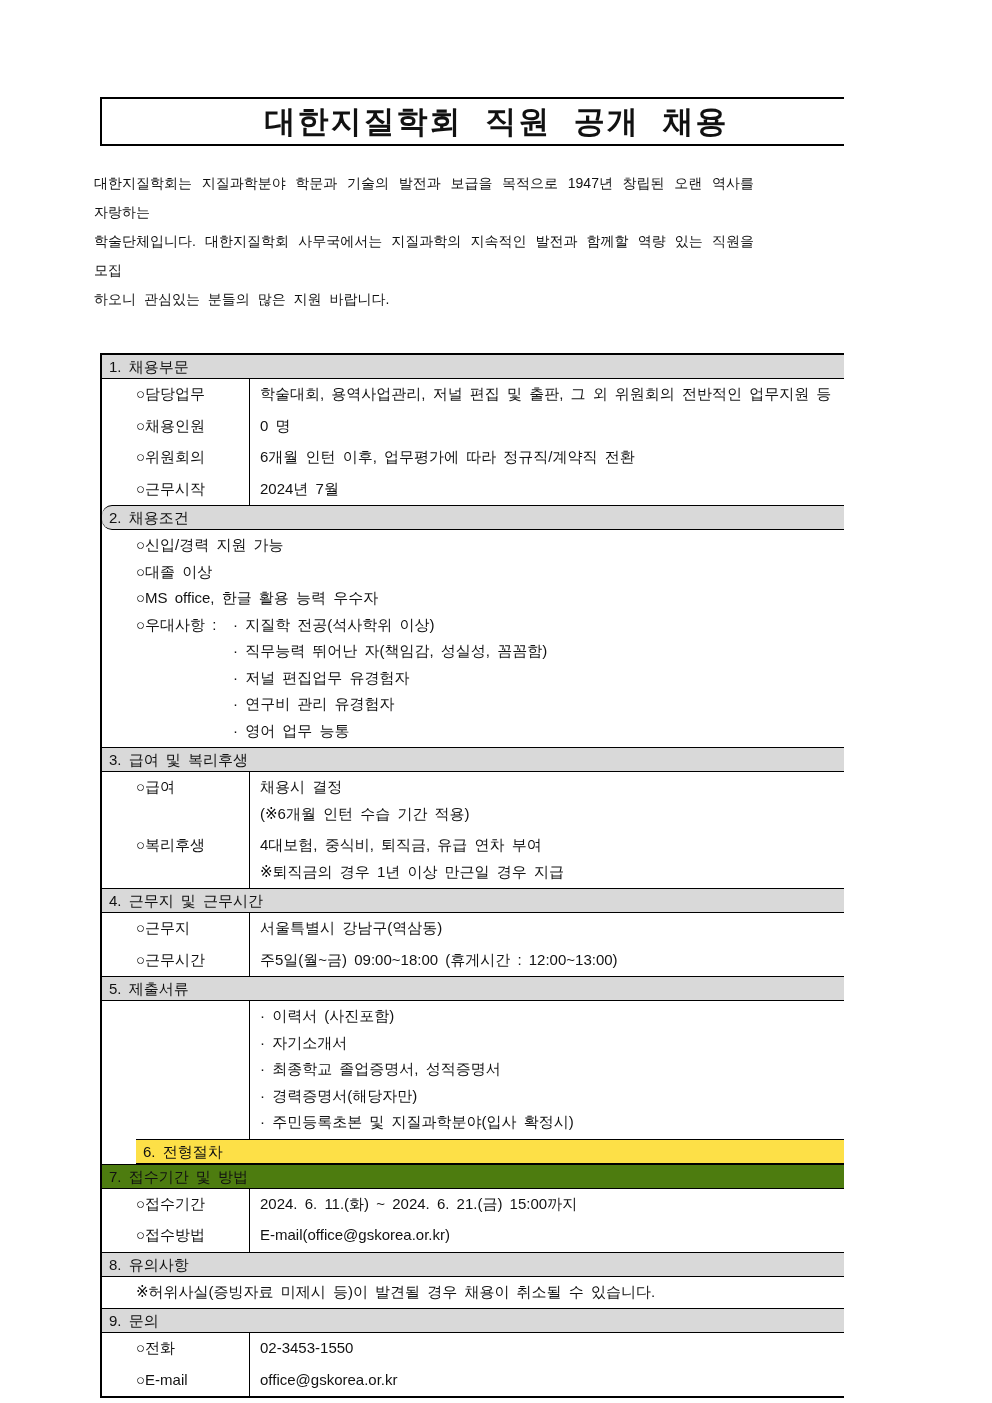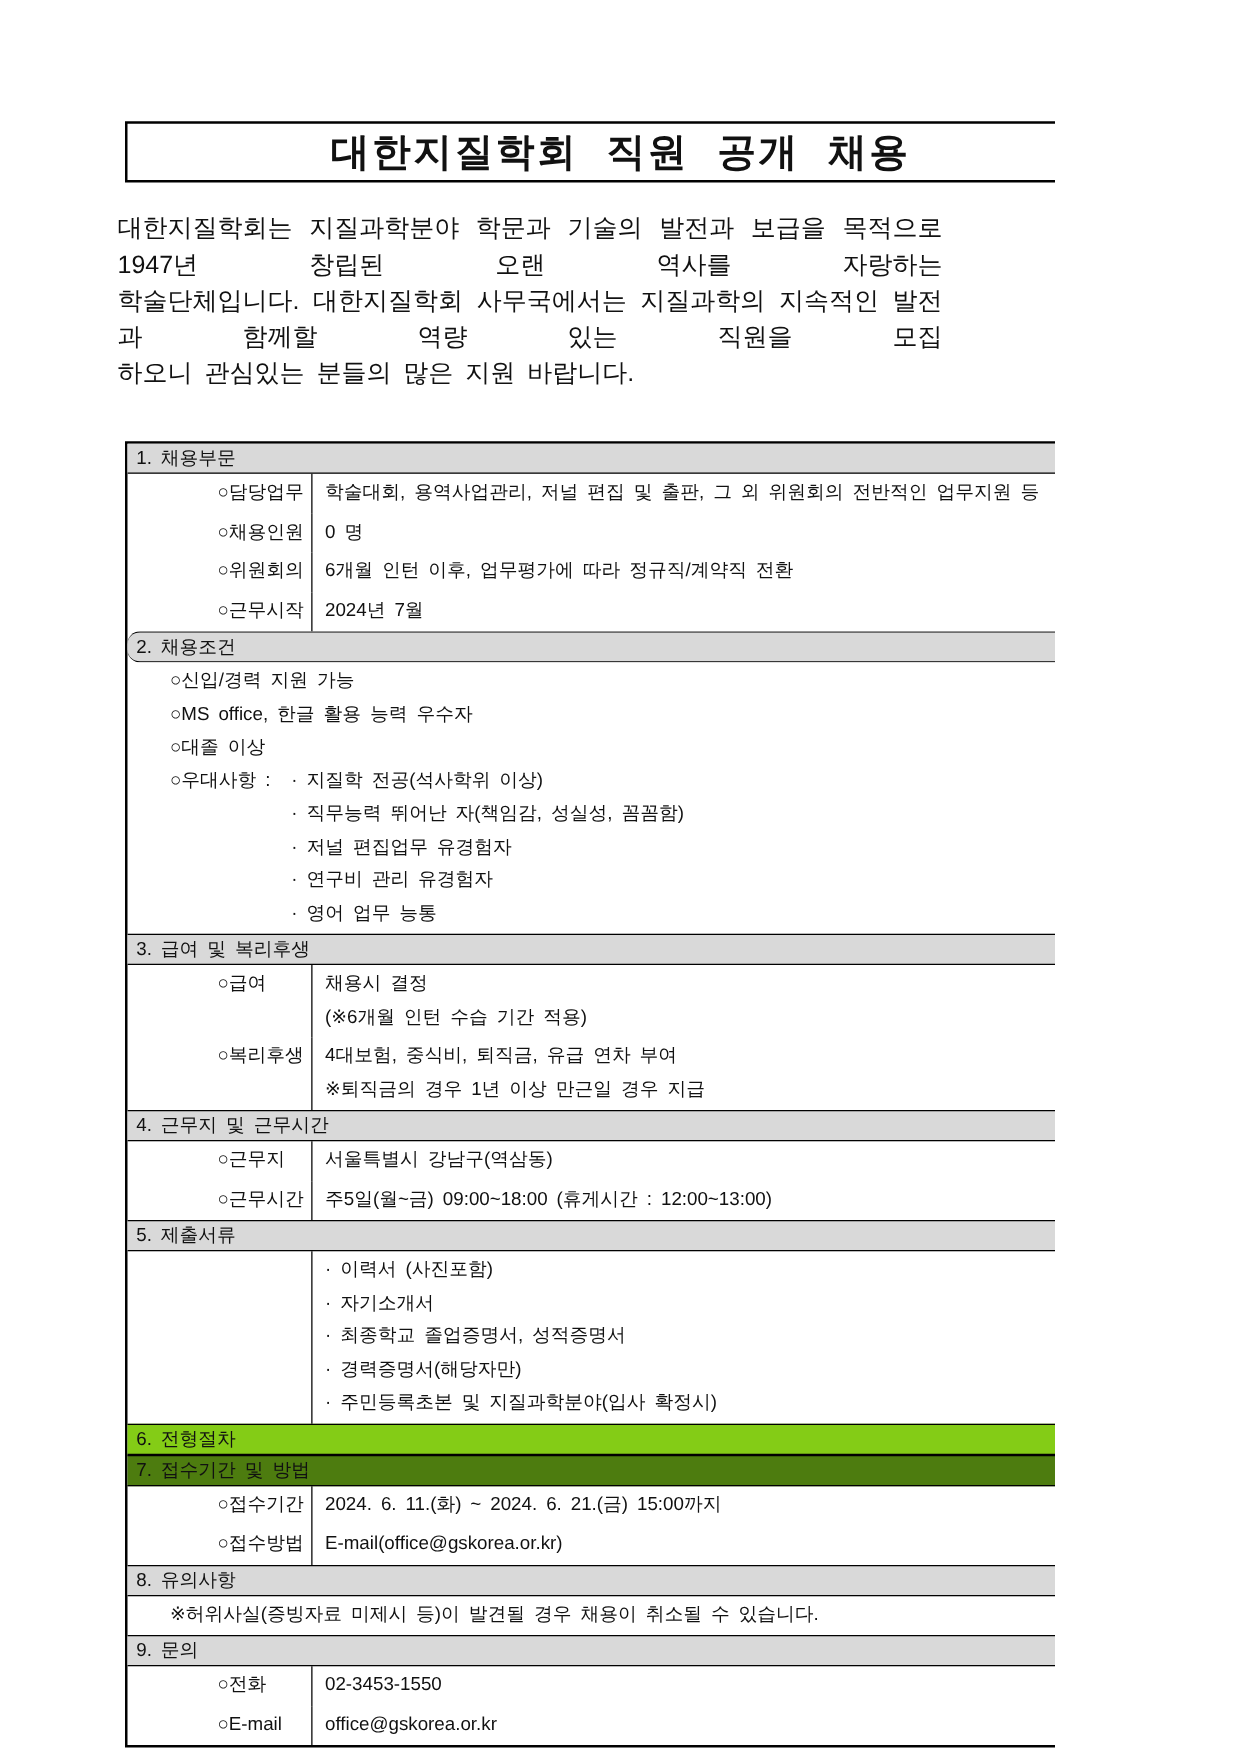--- a/index.html
+++ b/index.html
@@ -29,21 +29,21 @@
   .title-box .title-text {
     font-size: 31px;
     font-weight: 800;
     letter-spacing: 2px;
     word-spacing: 12px;
     white-space: nowrap;
   }
   
   .intro {
     margin: 23px 90px 0 94px;
-    font-size: 20px;
+    font-size: 14px;
     line-height: 29px;
     word-spacing: 4px;
   }
   .intro .intro-line.justify {
     text-align: justify;
     text-align-last: justify;
   }
   
   .doc-table {
     margin: 39px 0 0 100px;
@@ -66,22 +66,21 @@
   .section-content .line { line-height: 26.5px; white-space: nowrap; }
   
   .section-content.labeled {
     display: grid;
     grid-template-columns: 148px 1fr;
     padding: 0;
   }
   .section-content.labeled .cell { padding-top: 2px; padding-bottom: 3px; }
   .section-content.labeled .cell.label {
     border-right: 1px solid #000000;
-    padding-left: 52px;
-    margin-left: 20px;
+    padding-left: 34px;
   }
   .section-content.labeled .cell.value { padding-left: 10px; }
   
   .section-content.plain .indent0 { padding-left: 34px; }
   .section-content.plain .indent1 { padding-left: 131px; }
   .section-content.plain .prefixed { display: flex; }
   .section-content.plain .prefixed .prefix {
     display: inline-block;
     width: 97px;
     flex: 0 0 97px;
@@ -126,22 +125,22 @@
         <div class="cell label">
           <div class="line">○근무시작</div>
         </div>
         <div class="cell value">
           <div class="line">2024년 7월</div>
         </div>
       </div>
       <div class="section-header" style="background: rgb(217, 217, 217); border-radius: 10px;">2. 채용조건</div>
       <div class="section-content plain">
         <div class="line indent0">○신입/경력 지원 가능</div>
+        <div class="line indent0">○대졸 이상</div>
         <div class="line indent0">○MS office, 한글 활용 능력 우수자</div>
-        <div class="line indent0">○대졸 이상</div>
         <div class="line prefixed indent0">
           <span class="prefix">○우대사항 :</span>
           <span>· 지질학 전공(석사학위 이상)</span>
         </div>
         <div class="line indent1">· 직무능력 뛰어난 자(책임감, 성실성, 꼼꼼함)</div>
         <div class="line indent1">· 저널 편집업무 유경험자</div>
         <div class="line indent1">· 연구비 관리 유경험자</div>
         <div class="line indent1">· 영어 업무 능통</div>
       </div>
       <div class="section-header" style="background: rgb(217, 217, 217);">3. 급여 및 복리후생</div>
@@ -182,21 +181,21 @@
           <div class="line"></div>
         </div>
         <div class="cell value">
           <div class="line">· 이력서 (사진포함)</div>
           <div class="line">· 자기소개서</div>
           <div class="line">· 최종학교 졸업증명서, 성적증명서</div>
           <div class="line">· 경력증명서(해당자만)</div>
           <div class="line">· 주민등록초본 및 지질과학분야(입사 확정시)</div>
         </div>
       </div>
-      <div class="section-header" style="background: #84cc16;">6. 전형절차</div>
+      <div class="section-header" style="background: #fde047; margin-left: 34px;">6. 전형절차</div>
       <div class="section-header" style="background: #4d7c0f;">7. 접수기간 및 방법</div>
       <div class="section-content labeled">
         <div class="cell label">
           <div class="line">○접수기간</div>
         </div>
         <div class="cell value">
           <div class="line">2024. 6. 11.(화) ~ 2024. 6. 21.(금) 15:00까지</div>
         </div>
         <div class="cell label">
           <div class="line">○접수방법</div>

